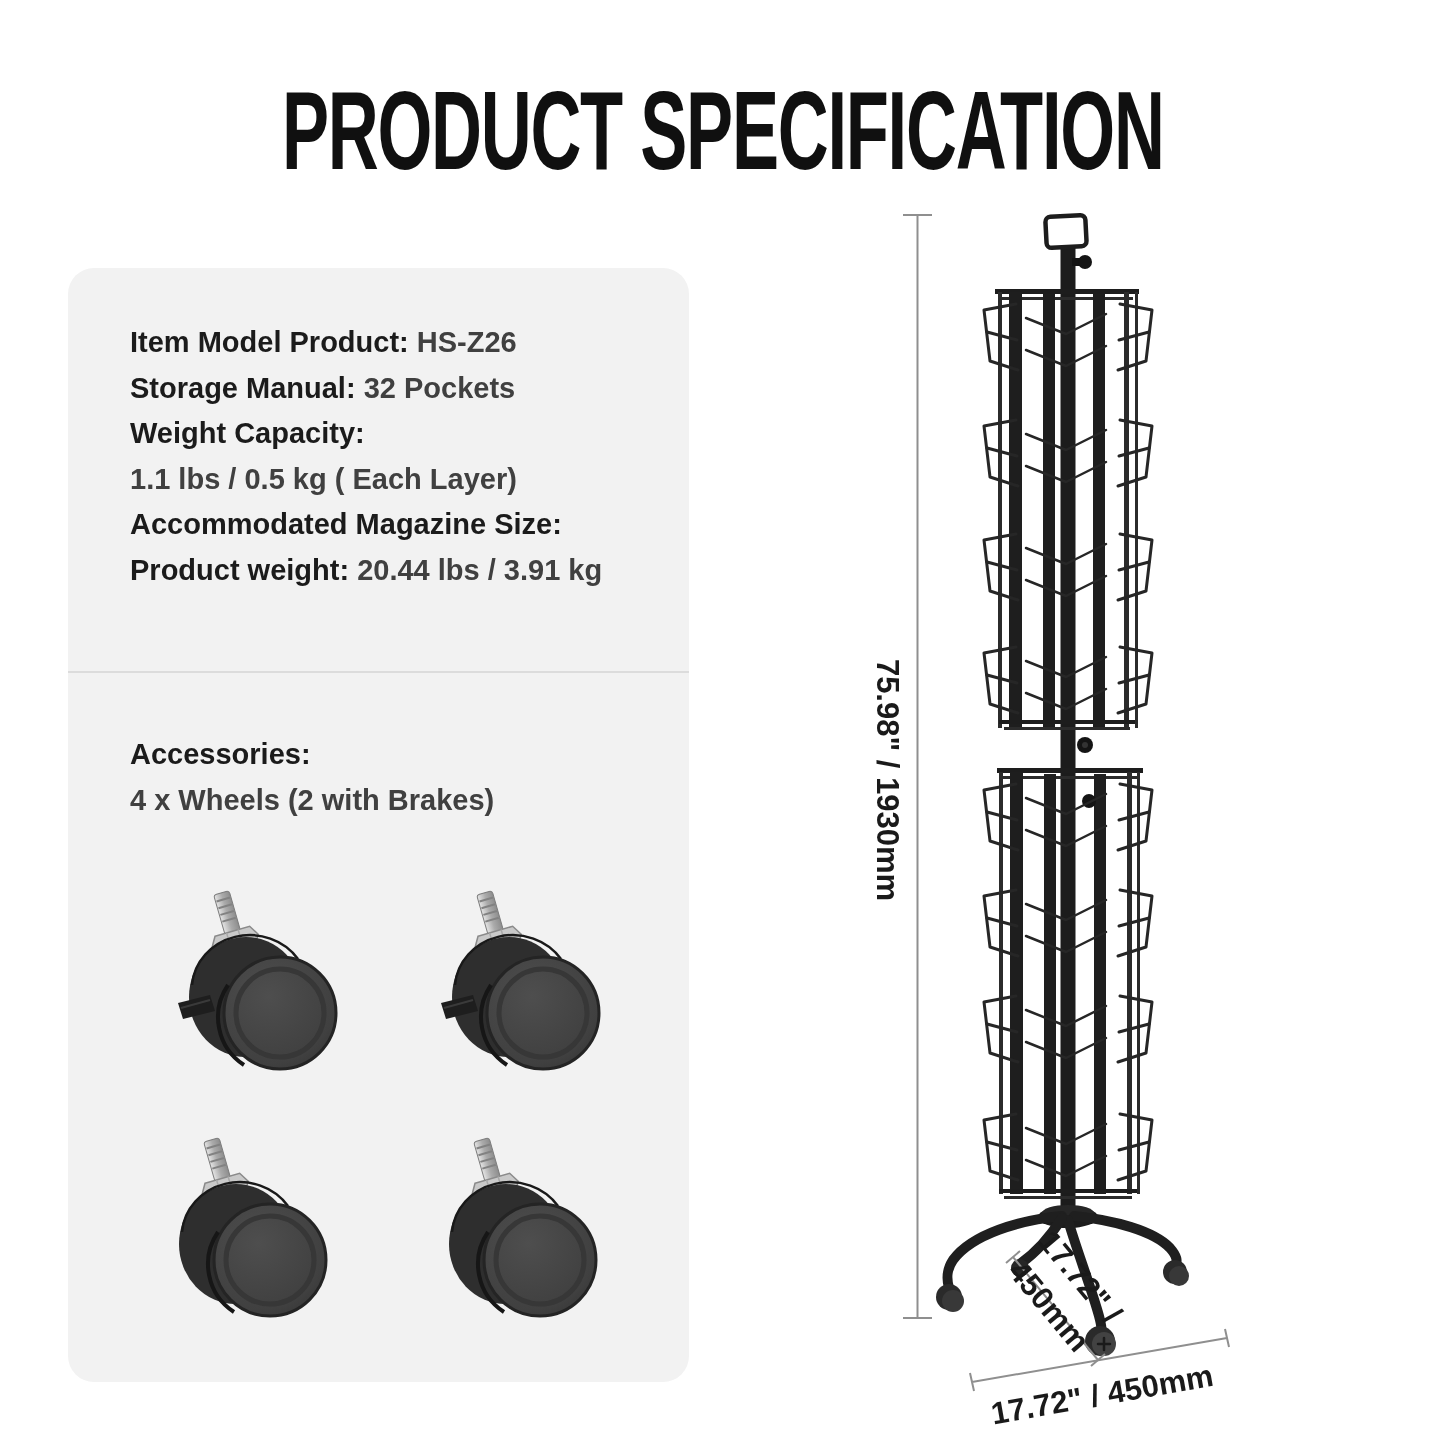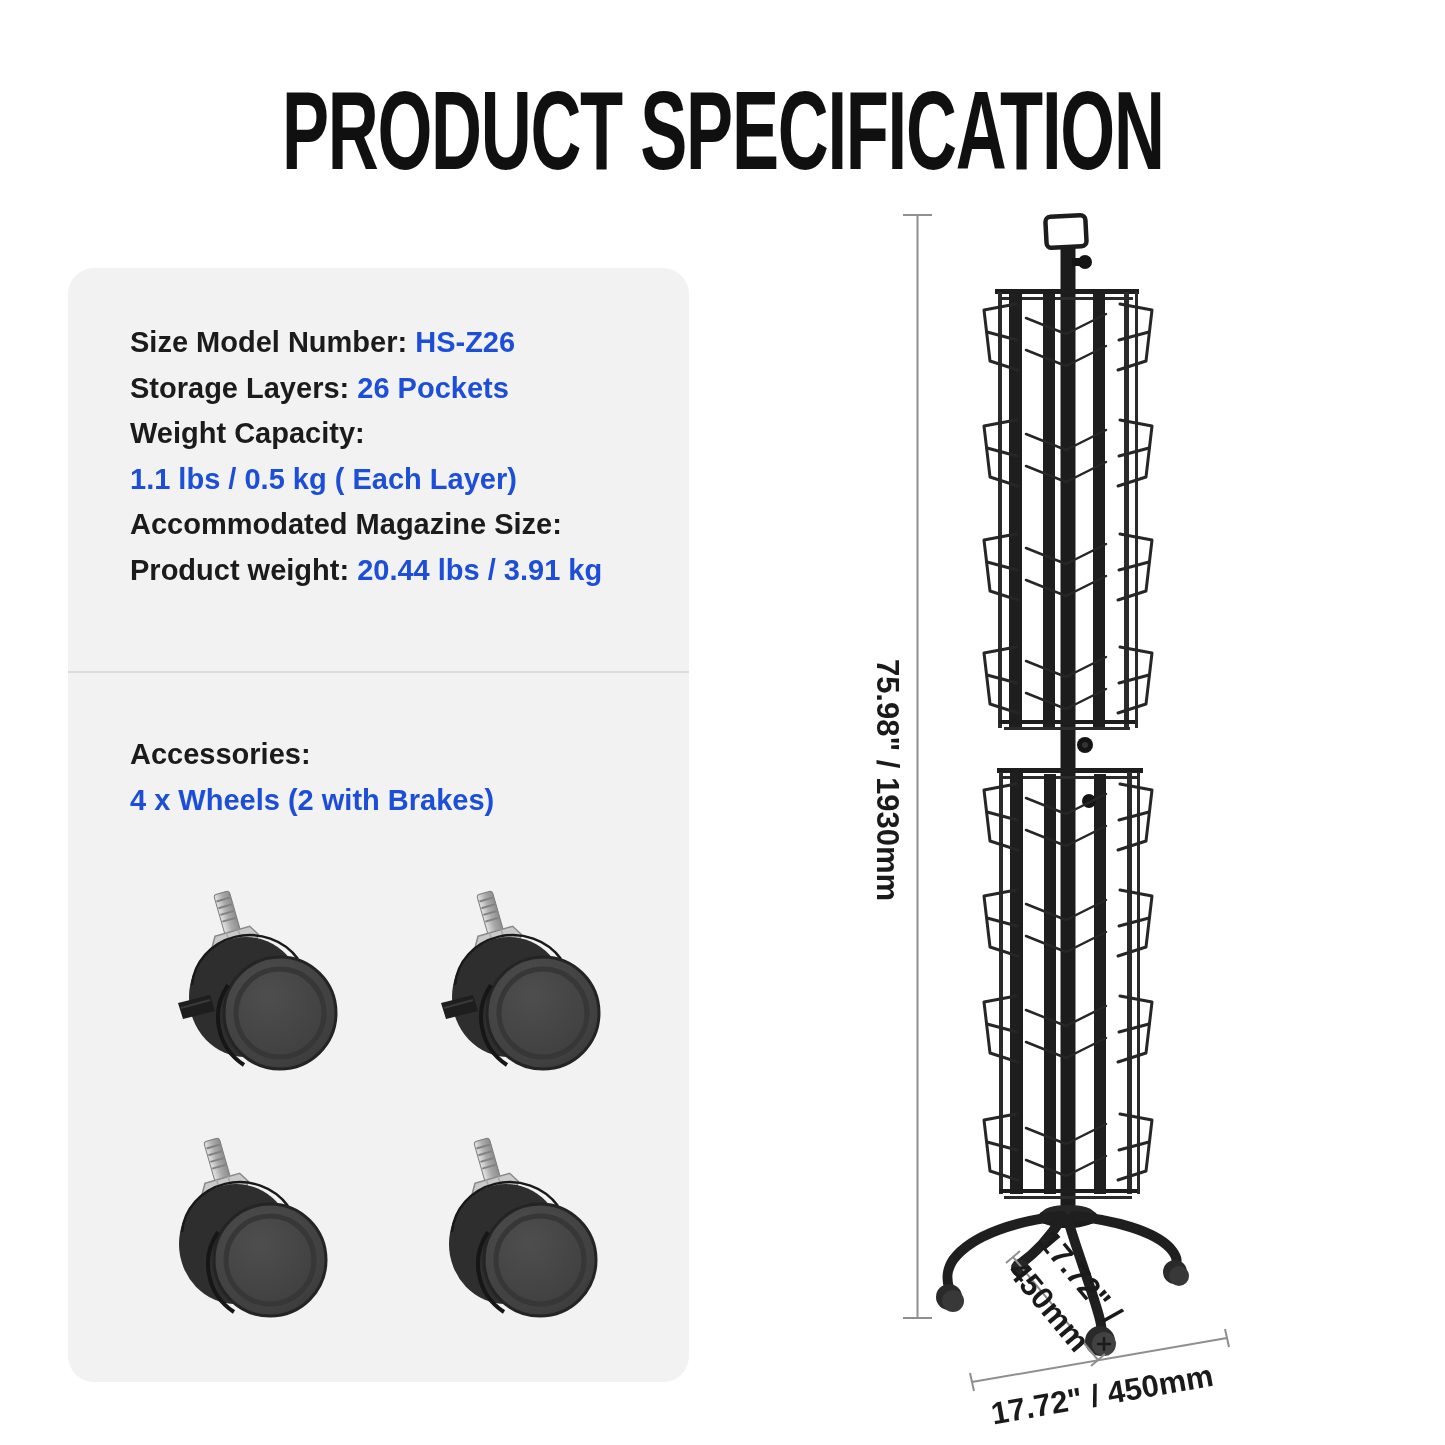--- a/index.html
+++ b/index.html
@@ -19,21 +19,21 @@
   .panel{
     position:absolute;left:68px;top:268px;width:621px;height:1114px;
     background:#f2f2f2;border-radius:26px;
   }
   .spec-block{
     position:absolute;left:62px;top:52px;
     font-size:29px;font-weight:bold;color:#1b1b1b;
     line-height:45.6px;white-space:nowrap;
   }
   .spec-block p, .acc-block p{margin:0;}
-  .val{color:#1d4ed8;}
+  .val{color:#404040;}
   .divider{
     position:absolute;left:0;top:403px;width:100%;height:0;
     border:none;border-top:2px solid #dcdcdc;margin:0;
   }
   .acc-block{
     position:absolute;left:62px;top:464px;
     font-size:29px;font-weight:bold;color:#1b1b1b;
     line-height:45.6px;white-space:nowrap;
   }
   svg.fig{position:absolute;left:0;top:0;width:1445px;height:1445px;pointer-events:none;}
@@ -41,22 +41,22 @@
 </style>
 </head>
 <body>
 
 <div class="canvas">
 
   <h1 class="page-title"><span class="squeeze">PRODUCT SPECIFICATION</span></h1>
 
   <section class="panel">
     <div class="spec-block">
-      <p><span>Size Model Number: </span><span class="val">HS-Z26</span></p>
-      <p><span>Storage Layers: </span><span class="val">26 Pockets</span></p>
+      <p><span>Item Model Product: </span><span class="val">HS-Z26</span></p>
+      <p><span>Storage Manual: </span><span class="val">32 Pockets</span></p>
       <p><span>Weight Capacity:</span><span class="val"></span></p>
       <p><span></span><span class="val">1.1 lbs / 0.5 kg ( Each Layer)</span></p>
       <p><span>Accommodated Magazine Size:</span><span class="val"></span></p>
       <p><span>Product weight: </span><span class="val">20.44 lbs / 3.91 kg</span></p>
     </div>
 
     <hr class="divider">
 
     <div class="acc-block">
       <p>Accessories:</p>

